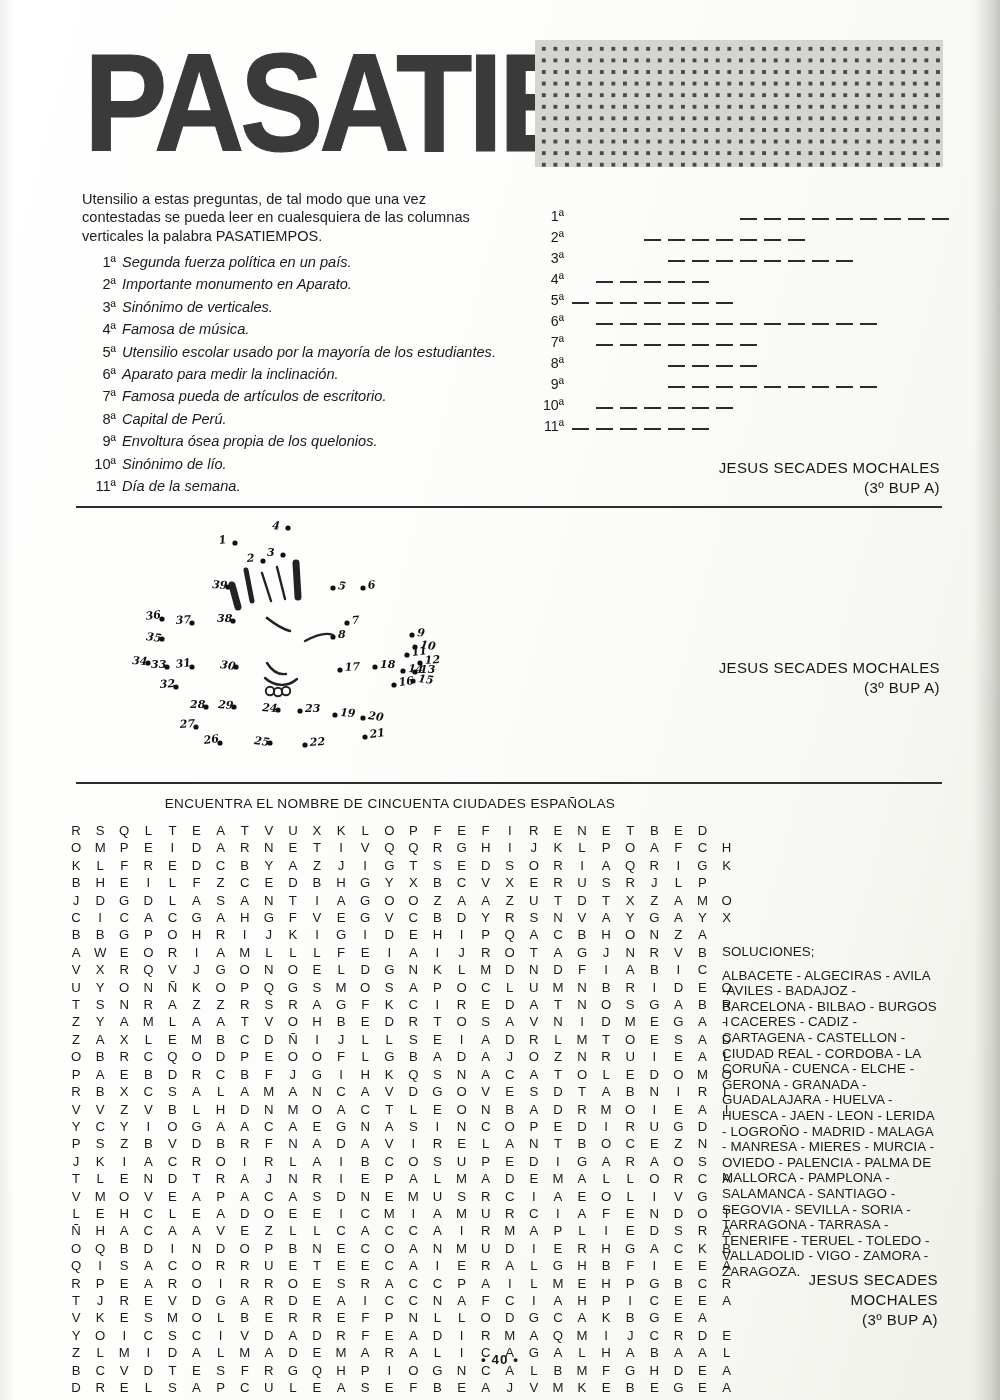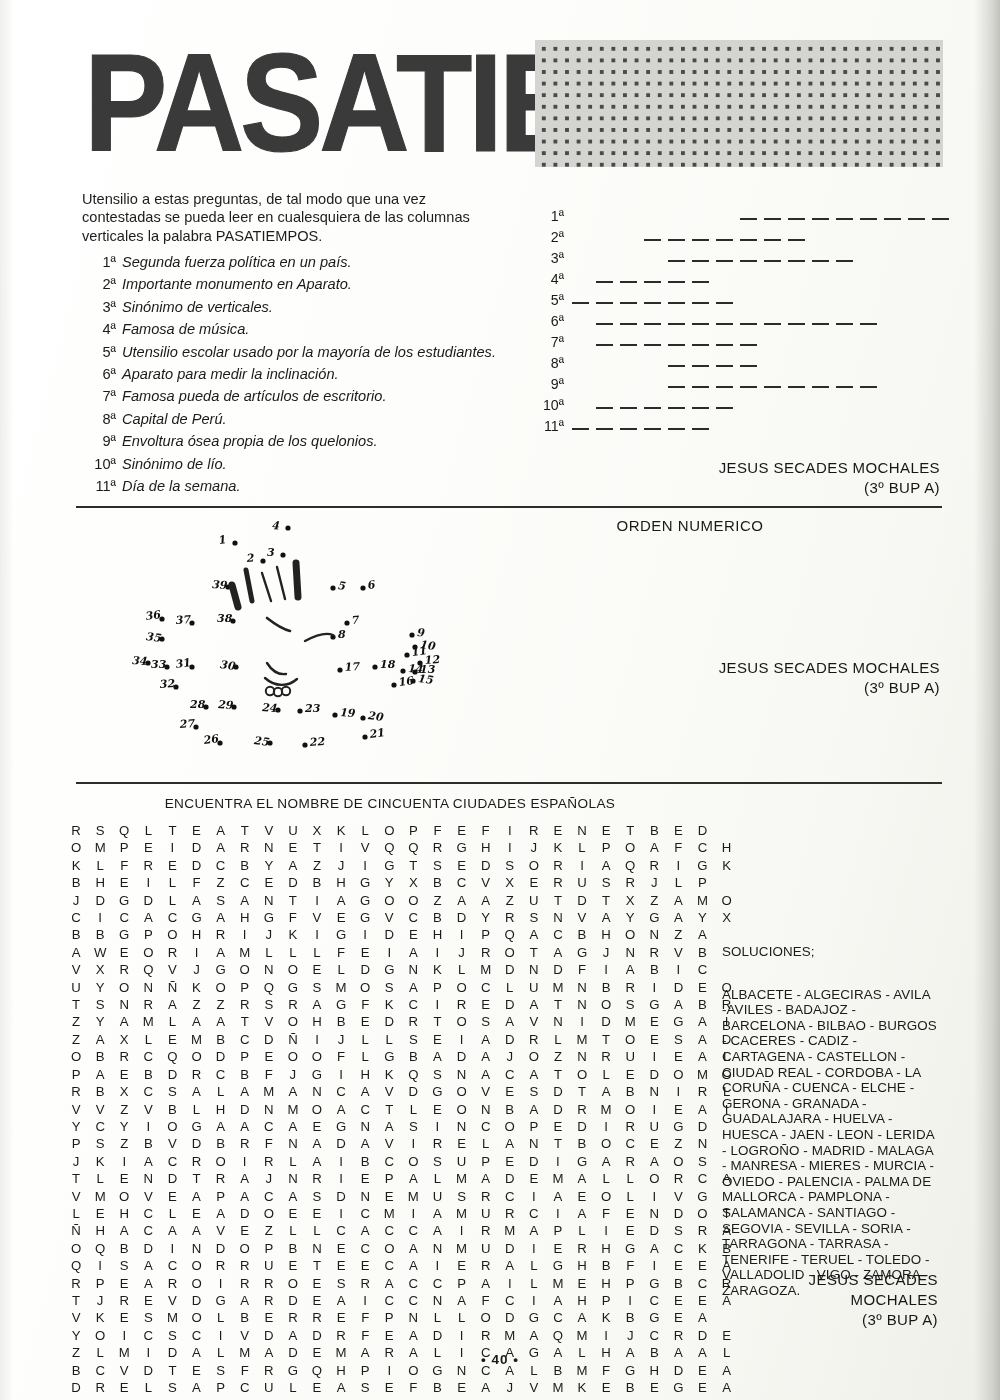--- a/index.html
+++ b/index.html
@@ -110,21 +110,21 @@
     font-size:13.2px;
     line-height:17.4px;
     color:#1b1b1b;
   }
   .gcell{width:24.1px;text-align:center;font-weight:500;}
 
   .sol{
     position:absolute;left:722px;top:944px;width:215px;
     font-size:13.4px;line-height:15.6px;letter-spacing:.1px;
   }
-  .sol-head{margin-bottom:27px;}
+  .sol-head{margin-bottom:8px;}
   .sol-body{}
 
   .footer{
     position:absolute;left:0;top:1352px;width:1000px;
     text-align:center;font-size:13.5px;font-weight:bold;letter-spacing:1px;
   }
 </style>
 </head>
 <body>
 
@@ -325,21 +325,20 @@
   </div>
 
 <div class="credit" style="left:640px;top:458px;width:300px;">
   <span>JESUS SECADES MOCHALES</span>
   <span class="sub">(3º BUP A)</span>
 </div>
 
 <div class="rule" style="left:76px;top:506px;width:866px;"></div>
 
 <div class="sec2-title">
-  <div>ORDEN NUMERICO</div>
 </div>
 
 <div class="dots-canvas">
   <svg width="340" height="250" viewBox="0 0 340 250">
     <g id="dot-points">
         <circle cx="115" cy="28" r="2.6" fill="#111"></circle>
         <text x="99" y="29" font-size="11" font-family="&quot;DejaVu Serif&quot;, serif" font-style="italic" font-weight="bold" fill="#111" transform="rotate(-8 99 28)">1</text>
         <circle cx="143" cy="46" r="2.6" fill="#111"></circle>
         <text x="127" y="47" font-size="11" font-family="&quot;DejaVu Serif&quot;, serif" font-style="italic" font-weight="bold" fill="#111" transform="rotate(-4 127 46)">2</text>
         <circle cx="163" cy="40" r="2.6" fill="#111"></circle>

